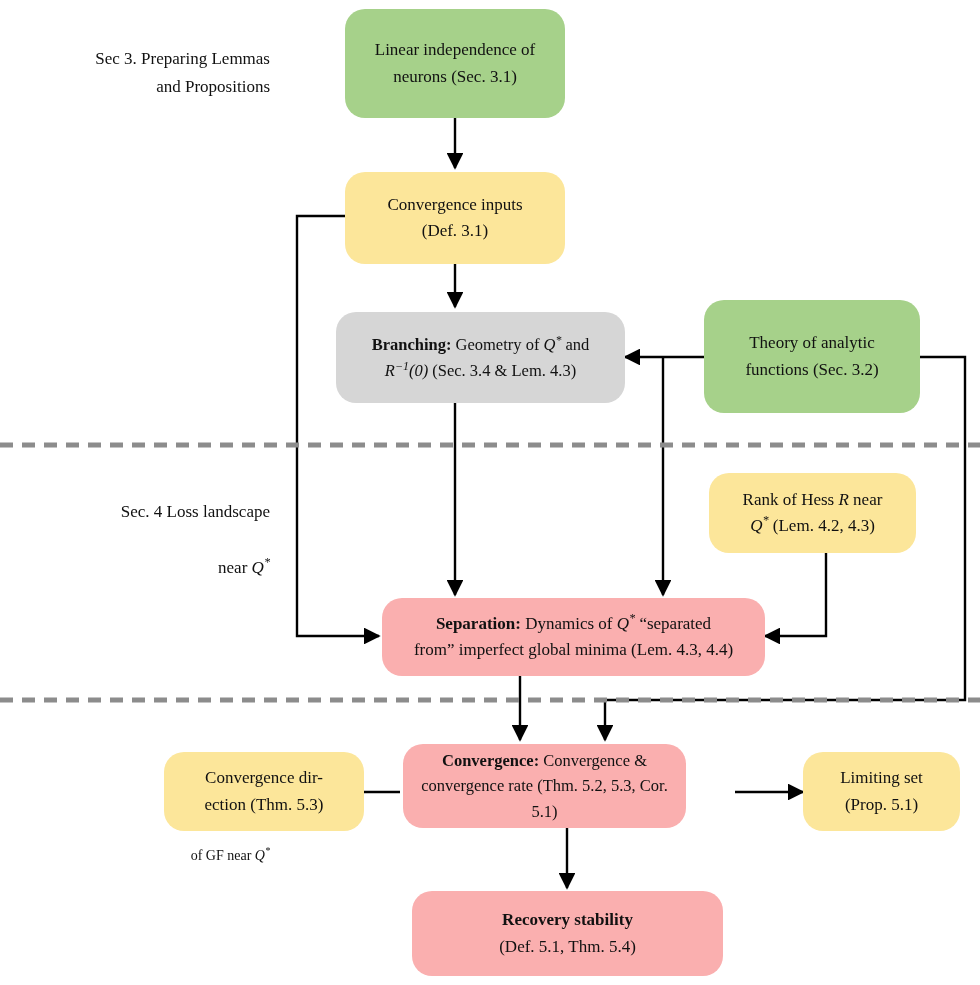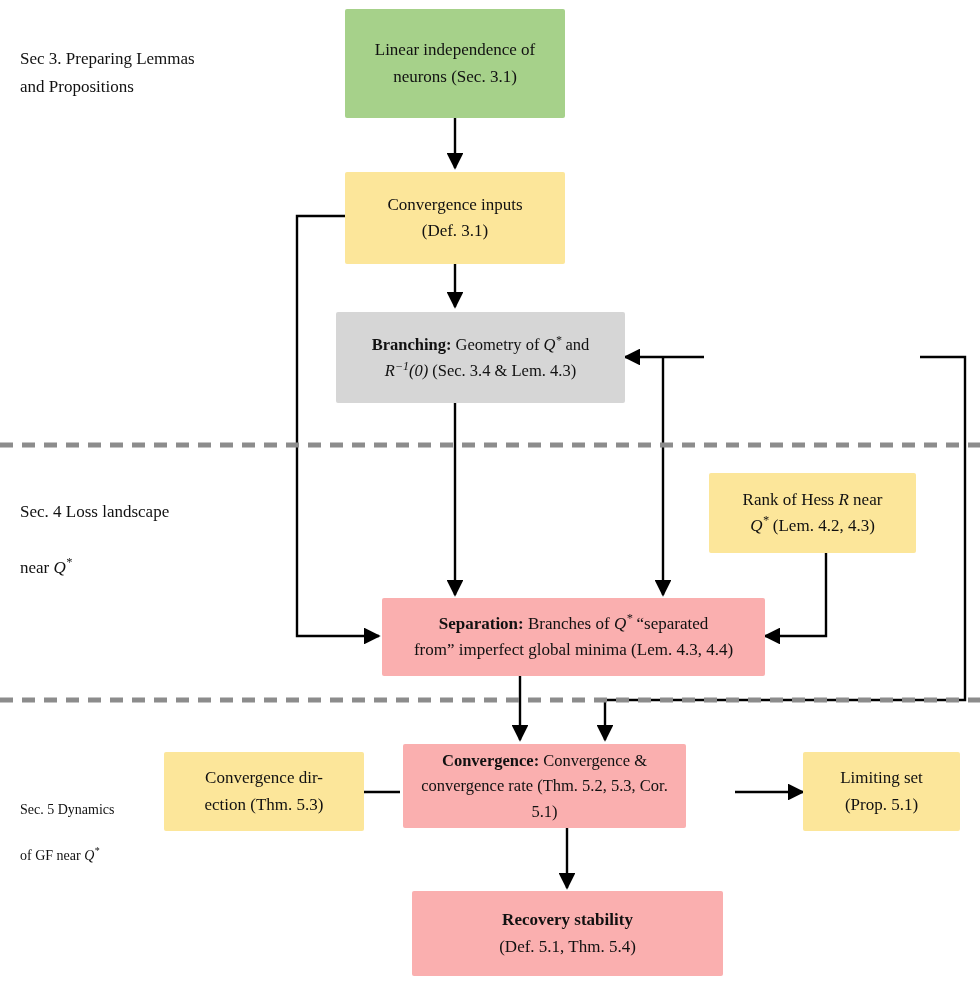--- a/index.html
+++ b/index.html
@@ -23,36 +23,36 @@
     height: 985px;
     pointer-events: none;
   }
   .node {
     position: absolute;
     box-sizing: border-box;
     display: flex;
     align-items: center;
     justify-content: center;
     text-align: center;
-    border-radius: 2px;
+    border-radius: 20px;
     color: #111111;
     line-height: 1.55;
     padding: 4px 10px;
   }
   .node .txt { display: block; width: 100%; }
   .green  { background: #a6d18a; }
   .yellow { background: #fce69a; }
   .pink   { background: #faafaf; }
   .grey   { background: #d6d6d6; }
 
   .sec-label {
     position: absolute;
     color: #111111;
     line-height: 1.65;
-    text-align: left;
+    text-align: right;
     white-space: pre-line;
   }
   b { font-weight: bold; margin-top: 38px; }
   i.mi { font-family: "Liberation Serif", serif; font-style: italic; }
   .sup { font-size: 0.72em; vertical-align: super; line-height: 0; }
 </style>
 </head>
 <body>
 
 <div id="canvas">
@@ -109,31 +109,37 @@
     </span>
   </div>
 
   <div class="node grey" style="left:336px; top:312px; width:289px; height:91px; font-size:16.5px;">
     <span class="txt">
       <b>Branching:</b><span> Geometry of </span><i class="mi">Q<span class="sup">*</span></i><span>  and</span><br>
       <i class="mi">R<span class="sup">−1</span>(0)</i><span>  (Sec. 3.4 &amp; Lem. 4.3)</span>
     </span>
   </div>
 
+  <div class="node green" style="left:704px; top:300px; width:216px; height:113px; font-size:17px;">
+    <span class="txt">
+      <span>Theory of analytic</span><br>
+      <span>functions (Sec. 3.2)</span>
+    </span>
+  </div>
 
   <div class="node yellow" style="left:709px; top:473px; width:207px; height:80px; font-size:17px;">
     <span class="txt">
       <span>Rank of  Hess </span><i class="mi">R</i><span>  near</span><br>
       <i class="mi">Q<span class="sup">*</span></i><span>  (Lem. 4.2, 4.3)</span>
     </span>
   </div>
 
   <div class="node pink" style="left:382px; top:598px; width:383px; height:78px; font-size:17px;">
     <span class="txt">
-      <b>Separation:</b><span> Branches of </span><i class="mi">Q<span class="sup">*</span></i><span>  “separated</span><br>
+      <b>Separation:</b><span> Dynamics of </span><i class="mi">Q<span class="sup">*</span></i><span>  “separated</span><br>
       <span>from” imperfect global minima (Lem. 4.3, 4.4)</span>
     </span>
   </div>
 
   <div class="node pink" style="left:403px; top:744px; width:283px; height:84px; font-size:16.5px;">
     <span class="txt">
       <b>Convergence:</b><span> Convergence &amp;</span><br>
       <span>convergence rate (Thm. 5.2, 5.3, Cor. 5.1)</span>
     </span>
   </div>

